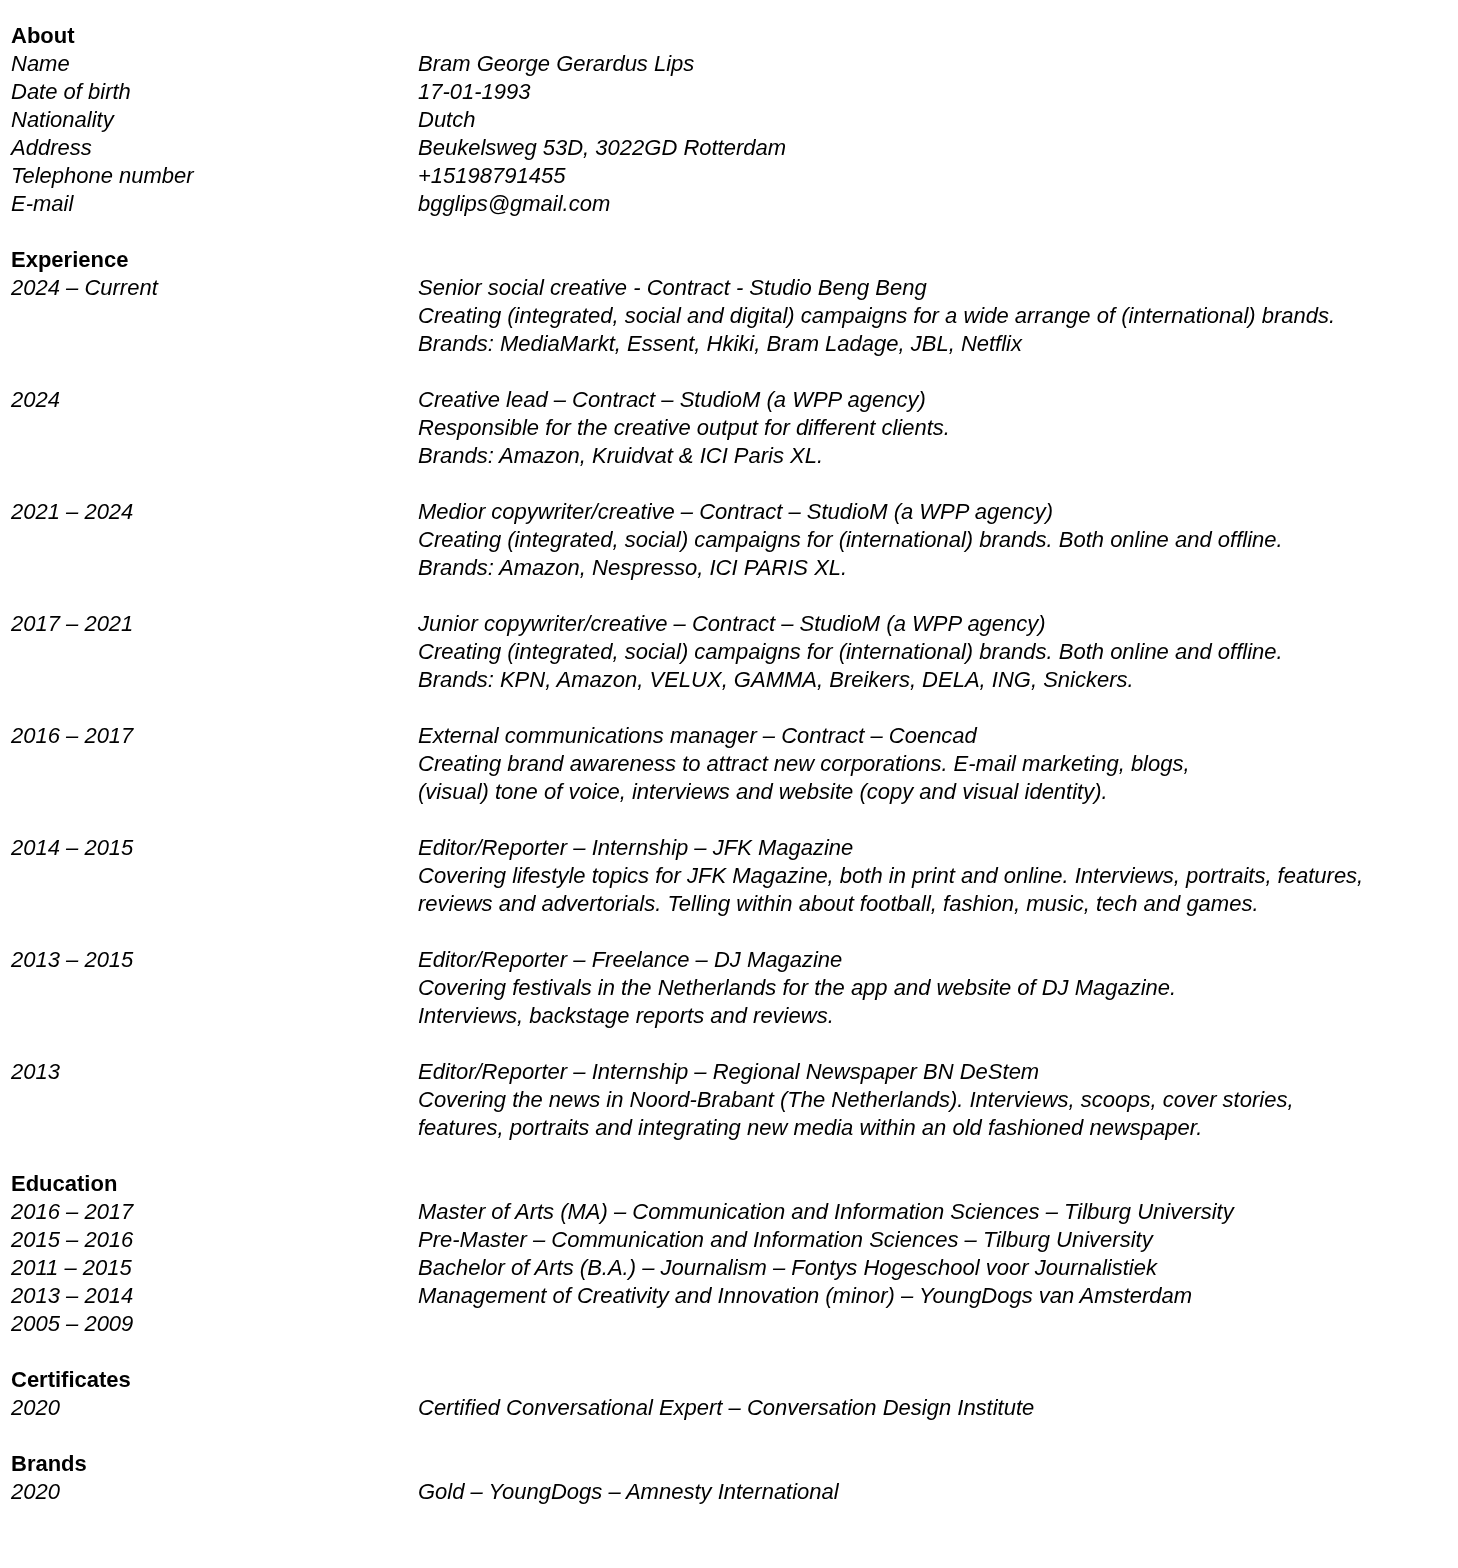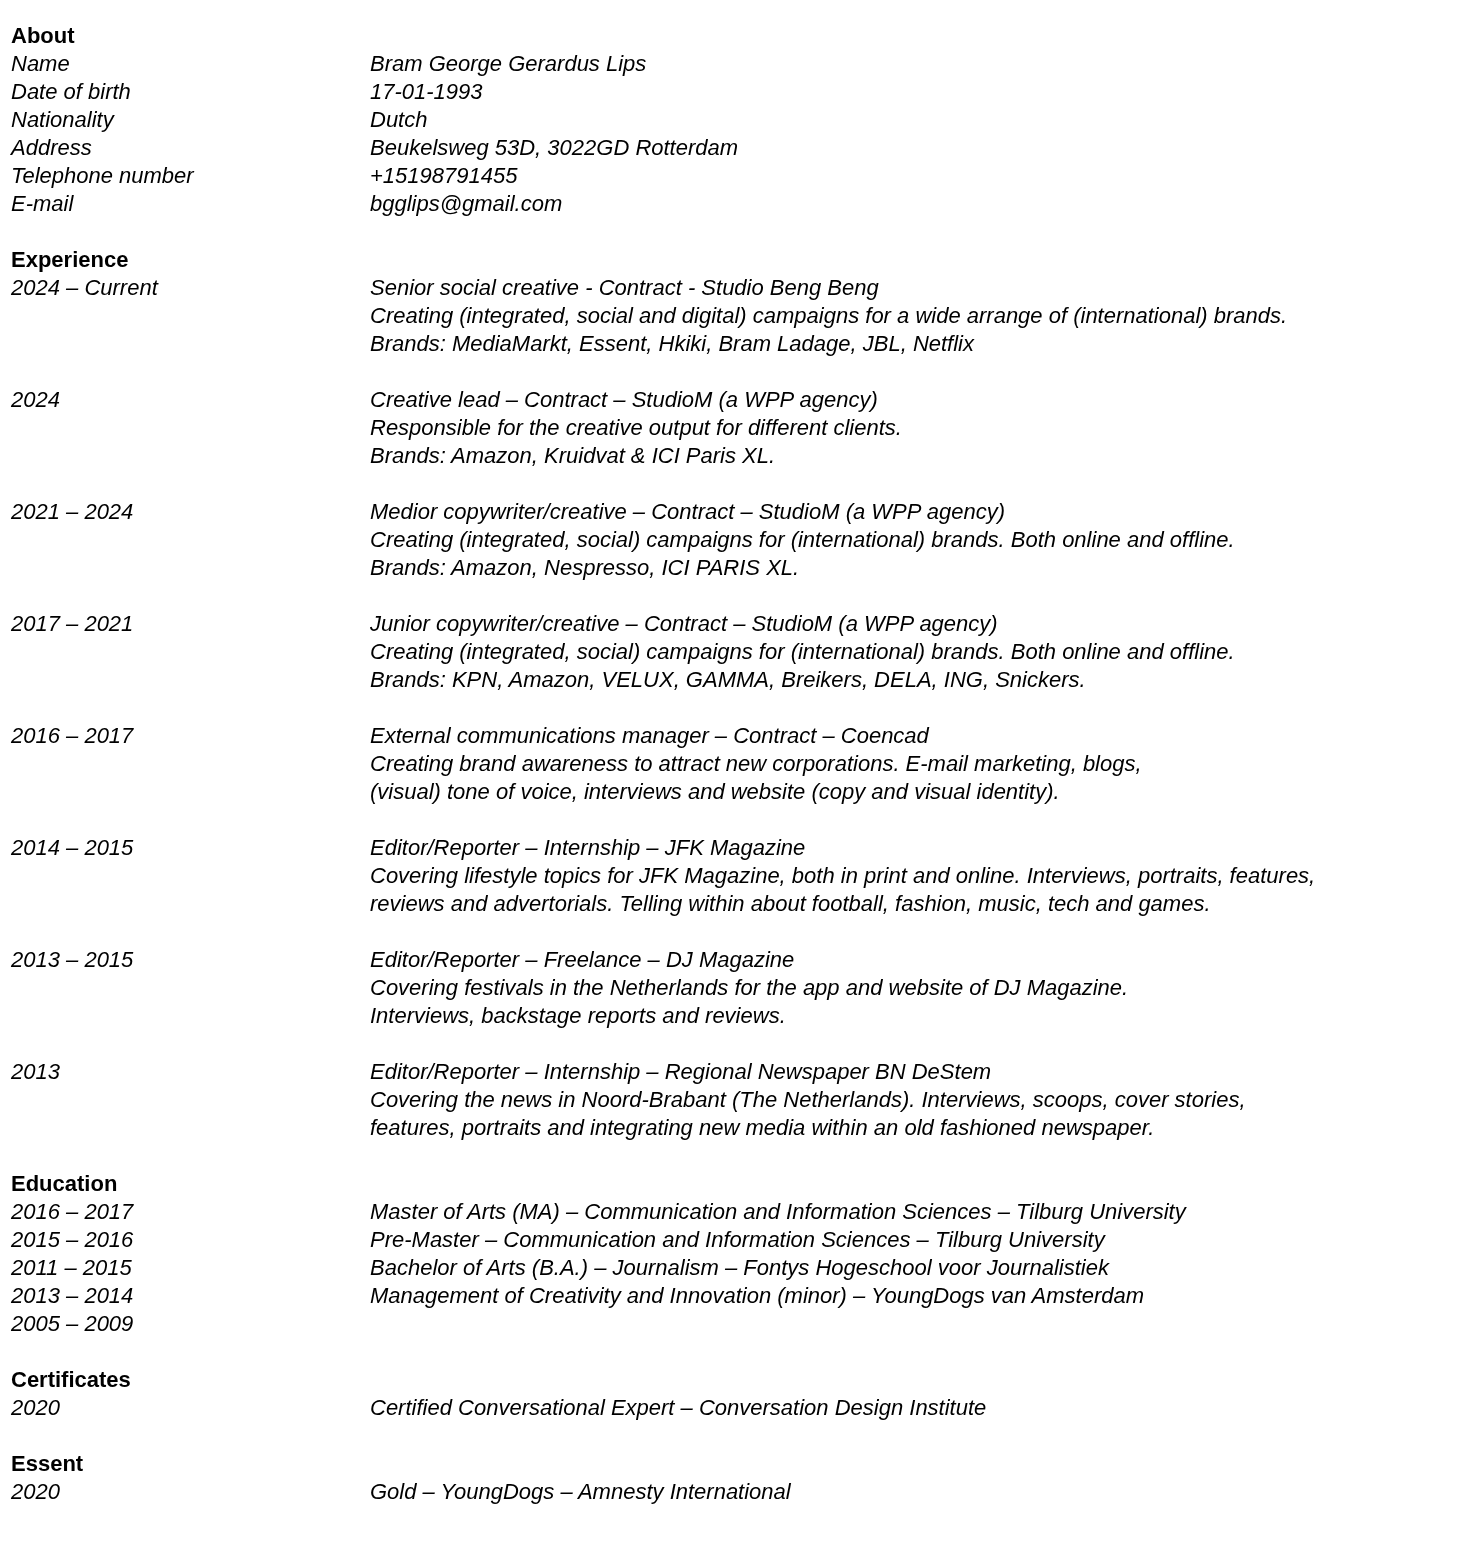--- a/index.html
+++ b/index.html
@@ -38,20 +38,21 @@
       font-style: italic;
     }
     .row .left {
       width: 359px;
       flex: 0 0 359px;
       white-space: nowrap;
     }
     .row .right {
       flex: 1 1 auto;
       white-space: nowrap;
+      margin-left: 48px;
     }
     .line {
       height: 28px;
       white-space: nowrap;
     }
     .exp-entry + .exp-entry {
       margin-top: 28px;
     }
   </style>
 </head>
@@ -188,20 +189,20 @@
 
   <section class="section">
     <div class="section-title">Certificates</div>
     <div class="row">
       <div class="left">2020</div>
       <div class="right">Certified Conversational Expert – Conversation Design Institute</div>
     </div>
   </section>
 
   <section class="section">
-    <div class="section-title">Essent</div>
+    <div class="section-title">Brands</div>
     <div class="row">
       <div class="left">2020</div>
       <div class="right">Gold – YoungDogs – Amnesty International</div>
     </div>
   </section>
 
 </div>
 
 </body></html>

